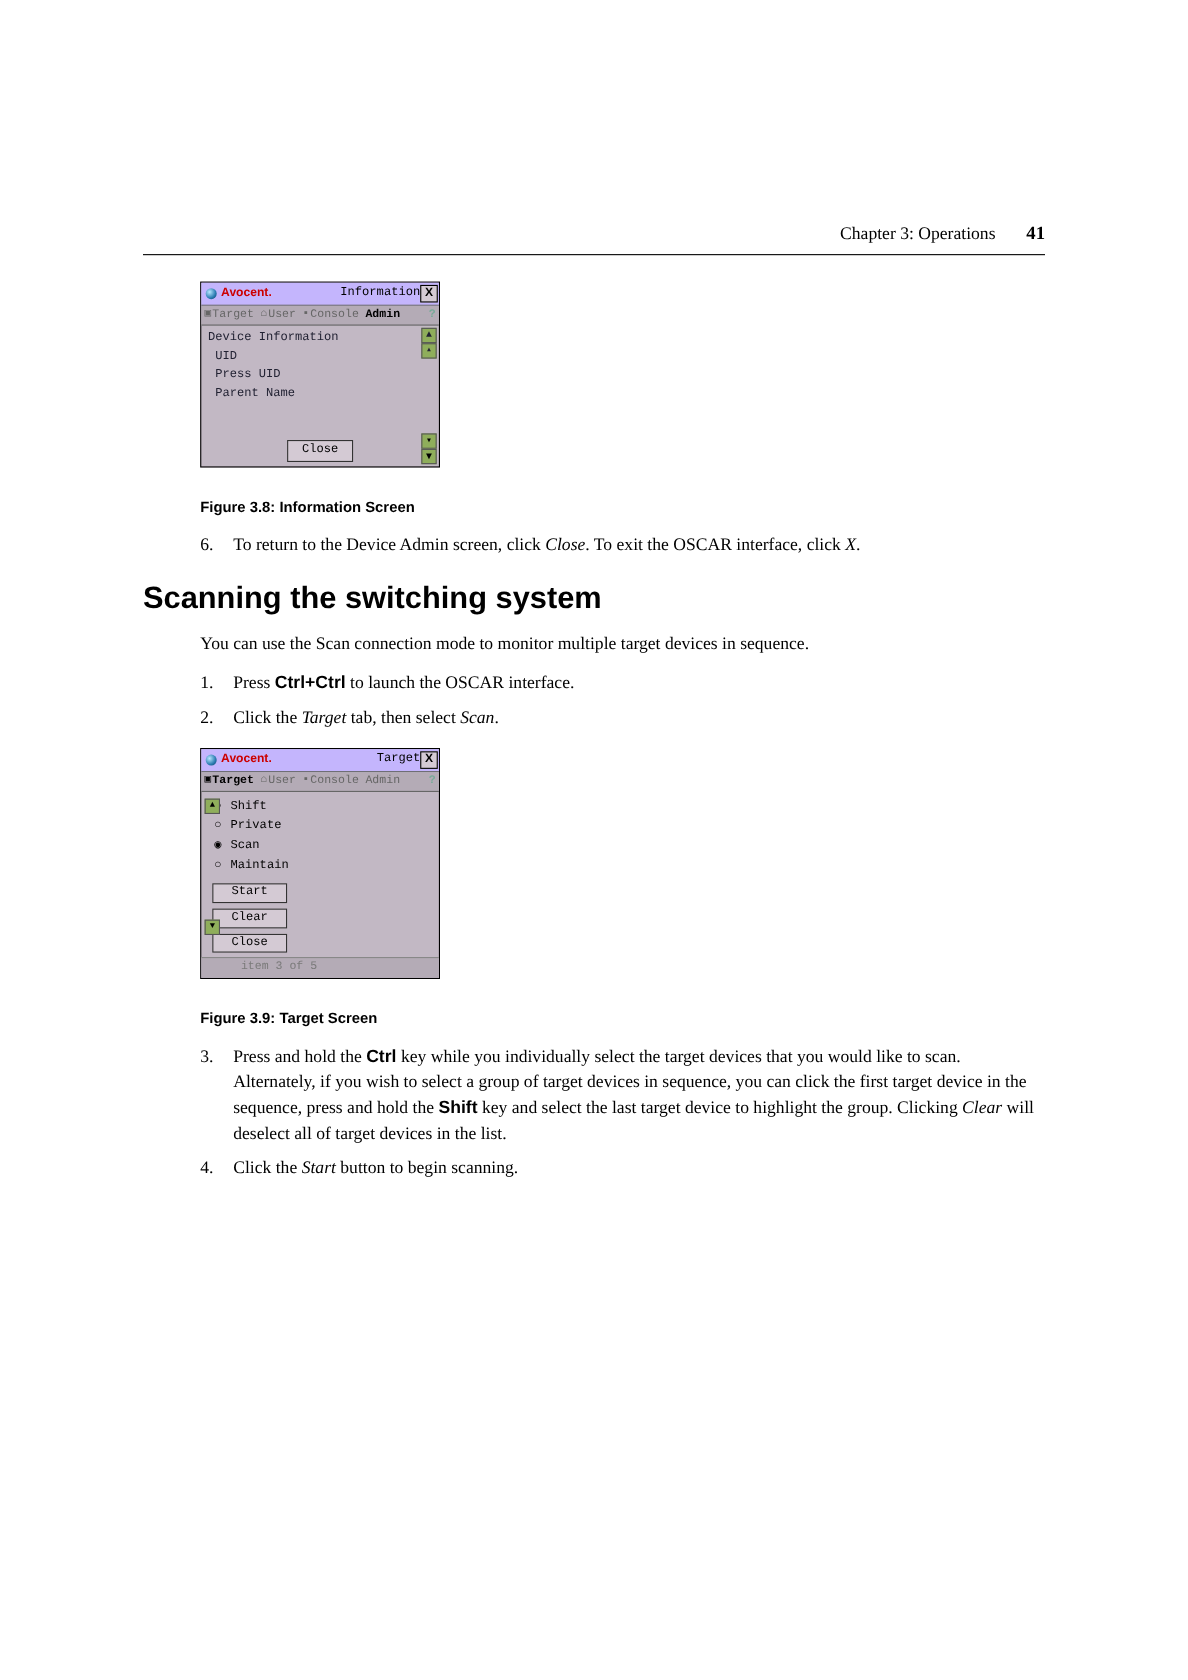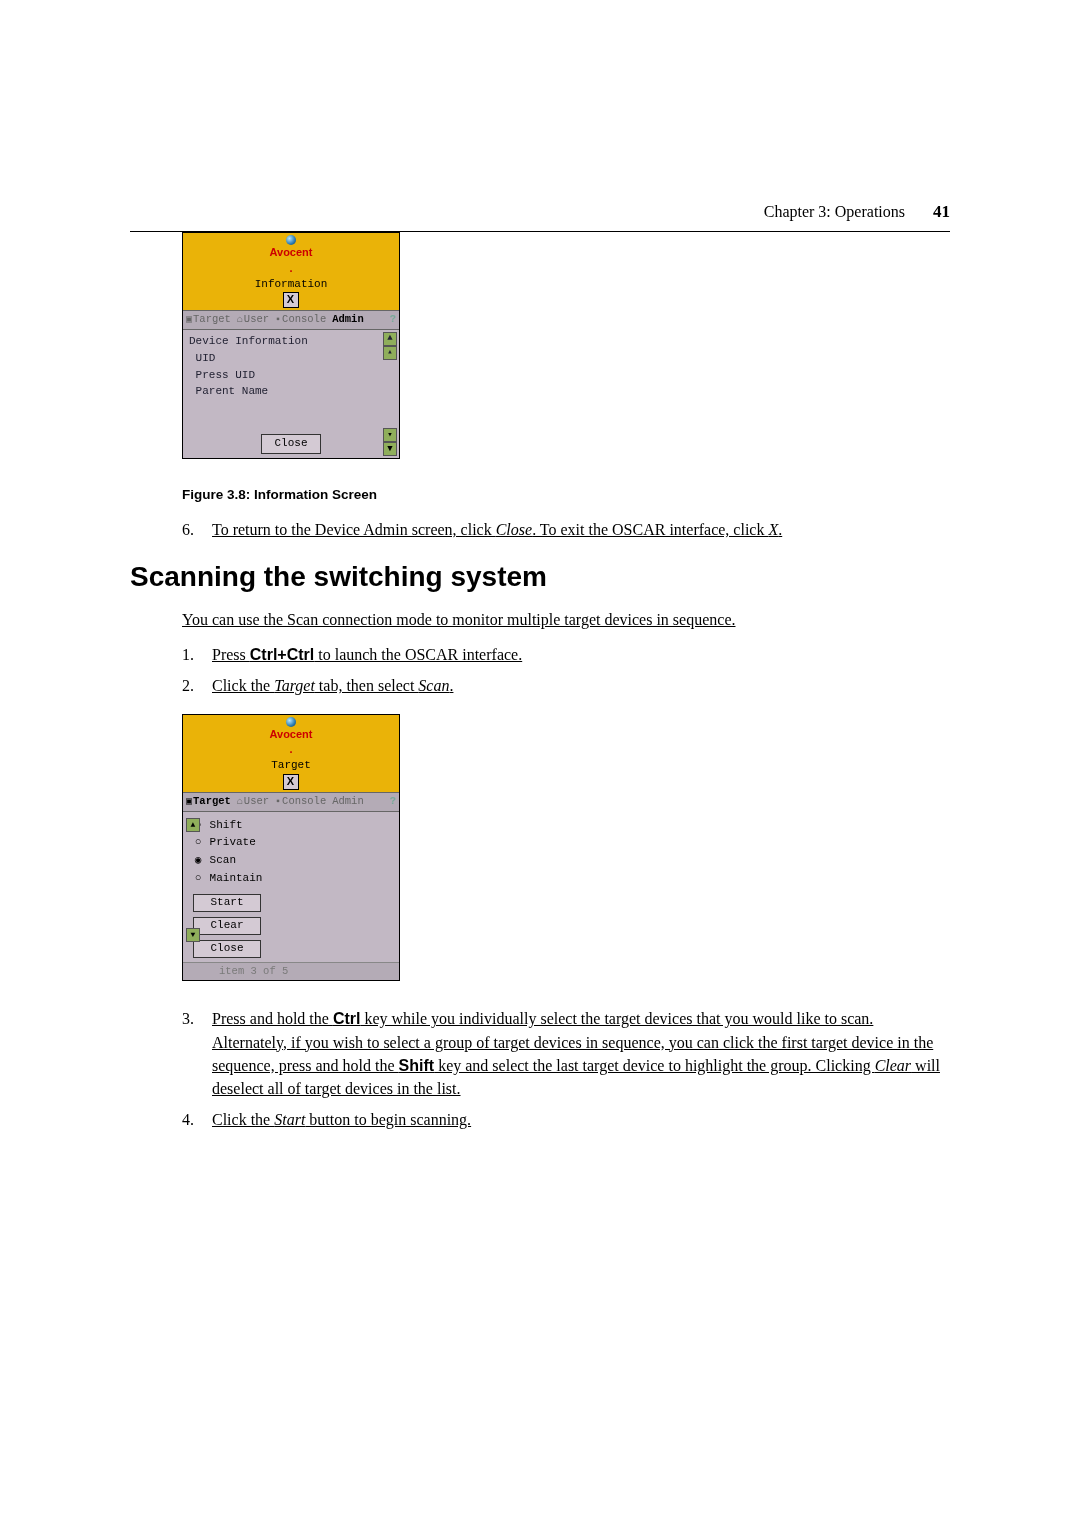--- a/index.html
+++ b/index.html
@@ -17,20 +17,21 @@
     margin: 0 auto;
     box-sizing: border-box;
     padding: 200px 130px 0 130px;
   }
   .header-line {
     display: flex;
     justify-content: flex-end;
     align-items: baseline;
     border-bottom: 1.5px solid #000;
     padding-bottom: 6px;
+    margin-bottom: 24px;
     font-size: 16px;
     text-align: right;
   }
   .chap { margin-right: 28px; }
   .pgnum { font-weight: bold; font-size: 17px; }
   .figure-wrap {
     margin-left: 52px;
     margin-bottom: 14px;
     display: inline-block;
   }
@@ -48,58 +49,55 @@
     margin: 16px 0 10px 0;
   }
   .bold-sans {
     font-family: Arial, Helvetica, sans-serif;
     font-weight: bold;
     font-size: 15px;
     margin: 12px 0 8px 52px;
   }
   p.body {
     margin: 6px 0 12px 52px;
-    text-decoration: underline;
   }
   .num-list {
     margin: 0 0 16px 52px;
     padding: 0;
     list-style: none;
   }
   .num-list > li {
     display: flex;
     margin-bottom: 8px;
   }
   .num-list > li > .num {
     width: 30px;
     flex-shrink: 0;
   }
   .num-list > li > .txt {
     flex: 1;
-    text-decoration: underline;
   }
   .italic { font-style: italic; }
   .sans-bold { font-family: Arial, Helvetica, sans-serif; font-weight: bold; }
 
   
   .dlg {
     width: 216px;
     border: 1px solid #000;
     background: #c2b8c4;
     margin: 0 0 12px 0;
     font-family: "Courier New", monospace;
     font-size: 11px;
   }
   .dlg-title {
     display: flex;
     align-items: center;
-    background: #eab308;
+    background: #c4b5fd;
     border-bottom: 1px solid #666;
     padding: 2px 0;
-    flex-direction: column;
   }
   .dlg-title .logo-dot {
     width: 10px; height: 10px; border-radius: 50%;
     background: radial-gradient(circle at 35% 35%, #b7e7ff, #2a7ab0 60%, #0a3b5a);
     margin: 0 4px;
   }
   .dlg-title .avocent { color: #c00; font-weight: bold; font-family: Arial, sans-serif; font-size: 11px; }
   .dlg-title .dot { color: #c00; font-family: Arial, sans-serif; font-weight: bold; }
   .dlg-title .ttl {
     flex: 1; text-align: right; font-family: "Courier New", monospace; font-weight: normal; color:#000;
@@ -299,20 +297,21 @@
           <div class="r"><span class="o">○</span> <span>Maintain</span></div>
           <div class="btn2">Start</div><br>
           <div class="btn2">Clear</div><br>
           <div class="btn2">Close</div>
         </div>
       </div>
       <div class="statusline">item 3 of 5</div>
     </div>
   </div>
 
+  <div class="figure-caption">Figure 3.9: Target Screen</div>
 
   <ul class="num-list">
     <li>
       <span class="num">3.</span>
       <span class="txt">
         <span>Press and hold the </span><span class="sans-bold">Ctrl</span><span> key while you individually select the target devices that you would like to scan. Alternately, if you wish to select a group of target devices in sequence, you can click the first target device in the sequence, press and hold the </span><span class="sans-bold">Shift</span><span> key and select the last target device to highlight the group. Clicking </span><span class="italic">Clear</span><span> will deselect all of target devices in the list.</span>
       </span>
     </li>
     <li>
       <span class="num">4.</span>

